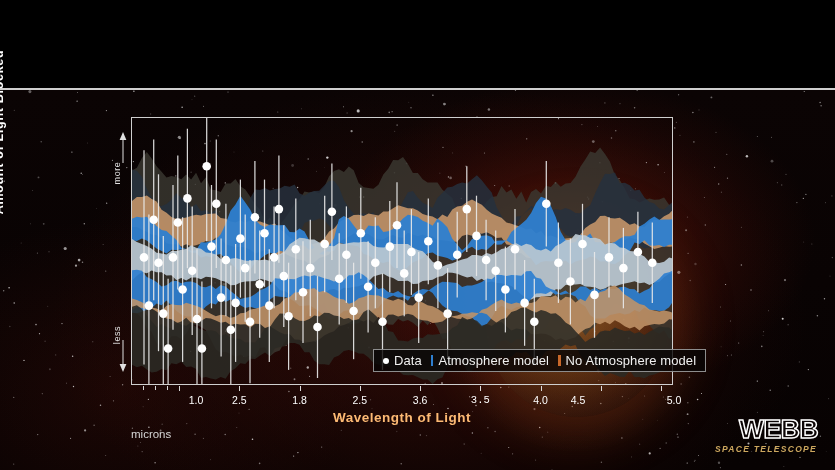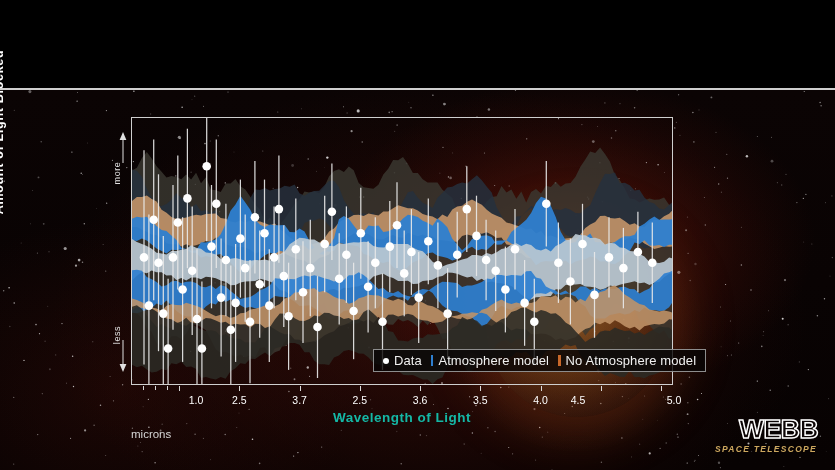--- a/index.html
+++ b/index.html
@@ -95,21 +95,21 @@
 
   
   #xaxis { position:absolute; left:131px; top:386px; width:542px; height:22px; z-index:4; }
   .xtick {
     position:absolute; top:8px; font-size:10.5px; color:#ffffff;
     transform:translateX(-50%); white-space:nowrap;
   }
   .xtickmark { position:absolute; top:0px; width:1px; height:5px; background:#d8d8d8; }
   #xlabel {
     position:absolute; left:131px; top:410px; width:542px;
-    text-align:center; font-size:13.5px; font-weight:bold; color:#14b8a6;
+    text-align:center; font-size:13.5px; font-weight:bold; color:#fdba74;
     letter-spacing:0.5px; z-index:4;
   }
   #xunits {
     position:absolute; left:131px; top:428px; width:542px;
     font-size:11.5px; color:#d6d6d6; z-index:4;
   }
 
   
   #legend {
     position:absolute; left:373px; top:349px; height:23px;
@@ -749,27 +749,27 @@
   <div id="ylabel">Amount of Light Blocked</div>
   <div class="yarrowlbl" id="ymore">more</div>
   <div class="yarrowlbl" id="yless">less</div>
 
   <div id="xaxis">
       <div class="xtickmark" style="left: 48.2px;"></div>
       <div class="xtick" style="left: 65px;">1.0</div>
       <div class="xtickmark" style="left: 108.4px;"></div>
       <div class="xtick" style="left: 108.4px;">2.5</div>
       <div class="xtickmark" style="left: 168.6px;"></div>
-      <div class="xtick" style="left: 168.6px;">3.7</div>
+      <div class="xtick" style="left: 168.6px;">1.8</div>
       <div class="xtickmark" style="left: 228.8px;"></div>
       <div class="xtick" style="left: 228.8px;">2.5</div>
       <div class="xtickmark" style="left: 289.1px;"></div>
       <div class="xtick" style="left: 289.1px;">3.6</div>
       <div class="xtickmark" style="left: 349.3px;"></div>
-      <div class="xtick" style="left: 349.3px;">3.5</div>
+      <div class="xtick" style="left: 349.3px; font-family: Liberation Mono, monospace;">3.5</div>
       <div class="xtickmark" style="left: 409.5px;"></div>
       <div class="xtick" style="left: 409.5px;">4.0</div>
       <div class="xtickmark" style="left: 469.7px;"></div>
       <div class="xtick" style="left: 447px;">4.5</div>
       <div class="xtickmark" style="left: 530px;"></div>
       <div class="xtick" style="left: 530px; margin-left: 13px;">5.0</div>
       <div class="xtickmark" style="left: 12px; height: 4px;"></div>
       <div class="xtickmark" style="left: 24.1px; height: 4px;"></div>
       <div class="xtickmark" style="left: 36.1px; height: 4px;"></div>
     </div>

